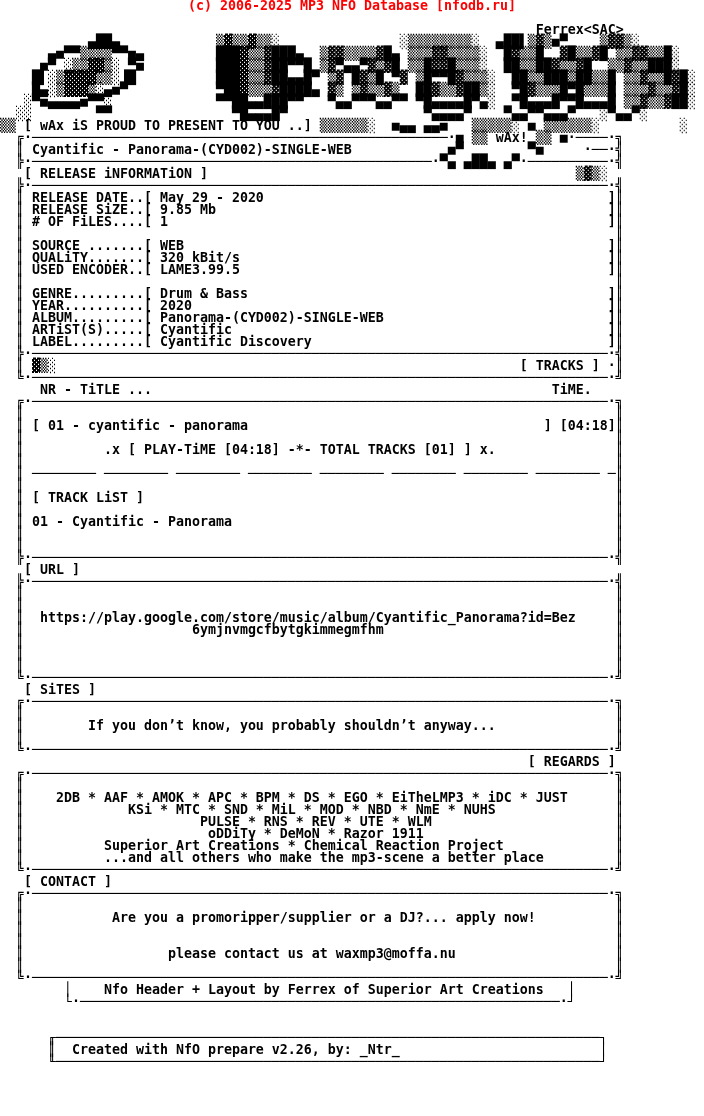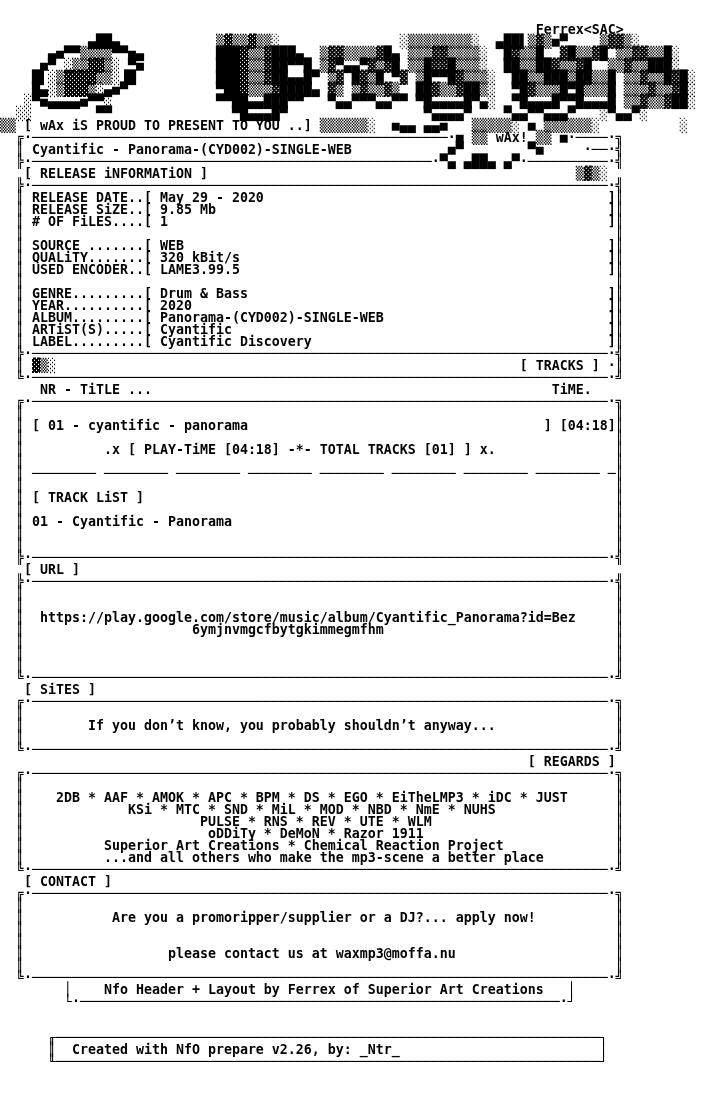--- a/index.html
+++ b/index.html
@@ -29,20 +29,21 @@
     font: bold 13.29px/12px "DejaVu Sans Mono", monospace;
     letter-spacing: 0;
     color: #000000;
     white-space: pre;
   }
 </style>
 </head>
 <body>
 
 <div class="nfo-page">
+  <div class="nfo-red-header">(c) 2006-2025 MP3 NFO Database [nfodb.ru]</div>
   <pre class="nfo-body">                                                                   Ferrex&lt;SAC&gt;
            ▄██▄            ▒▓▒▒▓▒▒░               ░▒▒▒▒▒▒▒▒░  ▄██▌▒▓▒■▀    ▒▓▓▒░
       ▄■▀▀▒▒▒▒▀▀■▄         ███▓▒▒▓███▄  ▒▓▓▒▒▒▒▓█▄ ▒▒▒▓▓▒▒▒▒░  █▓▒▒█  ▓█▒▒▓█ ▒▒▓▓▒▒█░
      ■▀ ░▒▒▓▓▒░ ▀■         ███▓▒▒▓██▀▀█ ▒▓▀▄▄▀▓▒▓█ ▒▒█▓▓█▒▒▒░  ██▒▒██▓▒▒▓█  ▒▒▓▒▒███░
     █▌░▒▓▓▓▓▒▒░▐█          ███▓▒▒▓██▄▄█▀ ▒▓ █▓▒█ ▀▓ ▒█▀▀█▓▒▒▒░  ██▒▒███▒██▒▒█ ▒▒▓▒▒█▓█░
     █▄░▒▓▓▓▒░▄■▀           ▀██▓▒▒▒▓████▄ ▓▒ ▒▓▒▒▓▒  ██▓▒▒▓██▒░  ▀█▓▒▒▒█▀█▒▒▒█ ▒▒▒▓▒▒▓█░
    ░▀■▄▄▄▄■▀▀░             ▀▀██▄▄███▀▀   ▀▄▄▀▀▀▄▄▀▀ ▀█▄▄▄▄█▀▄░  ▀█▄▄▄█▀▀█▄▄▄█ ▒▒▓▒▒▓██░
   ░░        ▀▀               ▀█▄▄▄█▀                 ▀▄▄▄▄▀    ▀▄▄▀▀▄▄▄▀   ░▀▄▄▀░
 ▒▒ [ wAx iS PROUD TO PRESENT TO YOU ..] ▒▒▒▒▒▒░  ■▄▄ ▄▄■   ▒▒▒▒▒░ ■ ▒▒▒▒▒▒░          ░
   ╔·────────────────────────────────────────────────────·■ ▒▒ wAx! ▒▒ ■·────·╗

